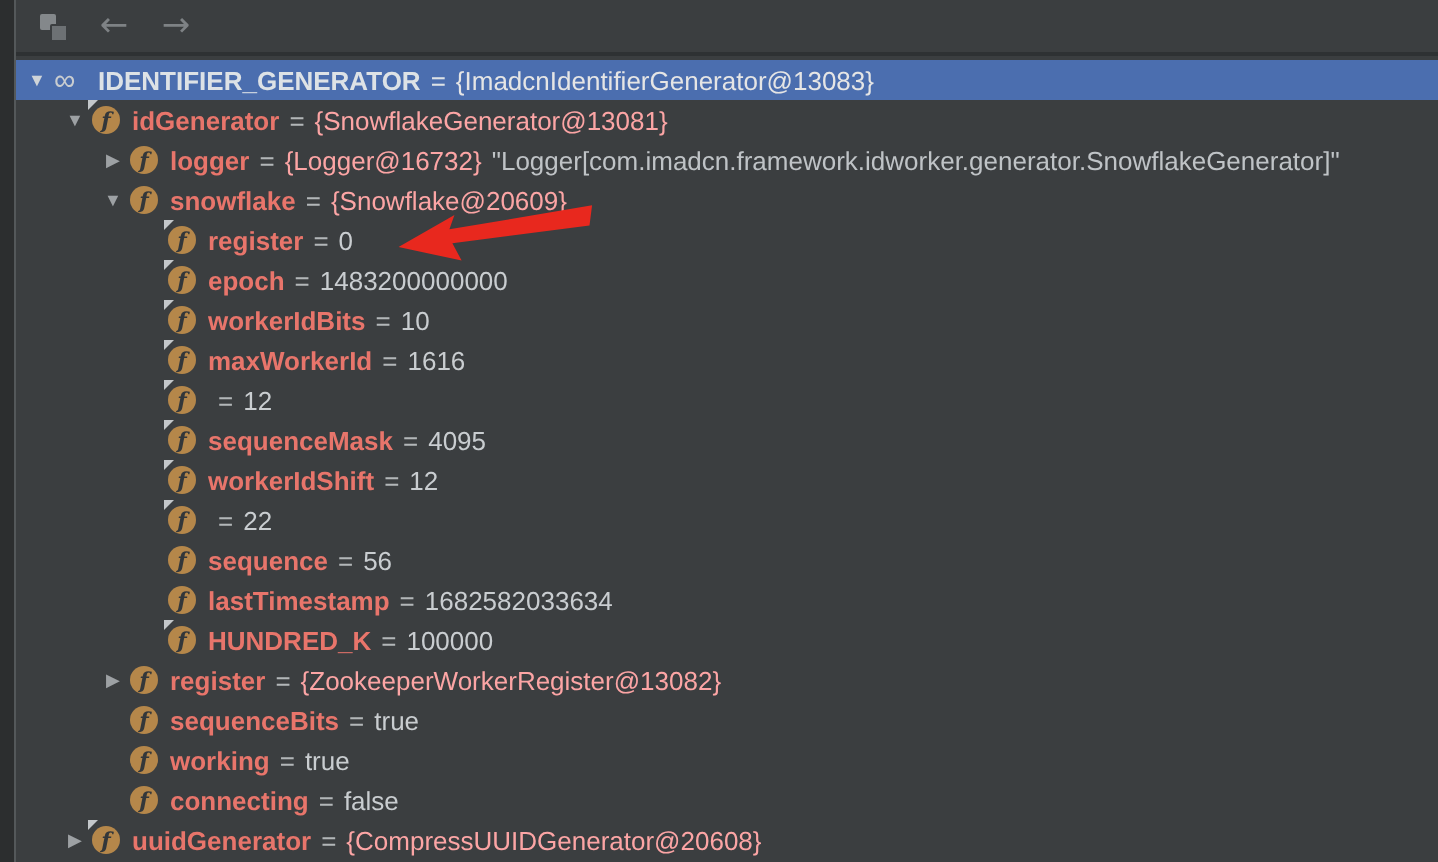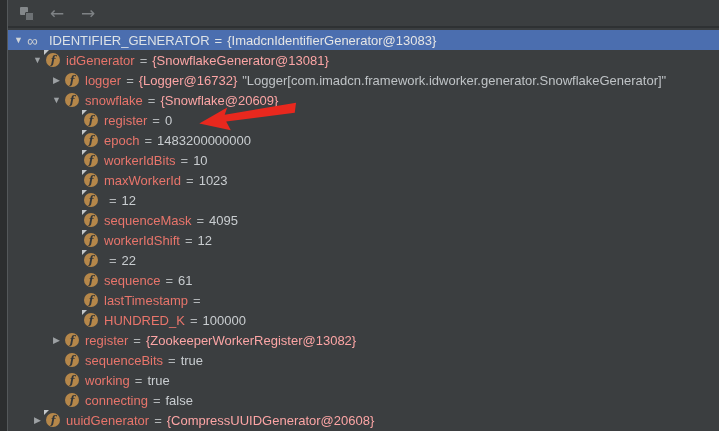--- a/index.html
+++ b/index.html
@@ -21,21 +21,21 @@
   .row.selected{background:#4b6eaf;margin-left:-0px;width:711px;}
   .toggle{display:inline-block;width:17px;text-align:center;font-size:9px;color:#9da1a4;flex:0 0 17px;}
   .row.selected .toggle{color:#cfd4d8;}
   .ficon{position:relative;width:14px;height:14px;flex:0 0 14px;margin-right:6px;}
   .ficon .circle{position:absolute;left:0;top:0;width:14px;height:14px;border-radius:50%;background:#b5874a;
     color:#33373a;font-size:11px;font-style:italic;font-weight:bold;display:flex;align-items:center;justify-content:center;
     font-family:"DejaVu Serif",serif;line-height:1;}
   .ficon .final-marker{position:absolute;left:-2px;top:-3px;width:0;height:0;
     border-left:5px solid #c3c7ca;border-bottom:5px solid transparent;}
   .watch{width:20px;flex:0 0 20px;margin-right:2px;font-size:15px;color:#c9cdd0;line-height:1;letter-spacing:-1px;}
-  .vname{font-weight:normal;color:#e8756b;}
+  .vname{font-weight:bold;color:#e8756b;}
   .row.selected .vname{color:#dde2e6;}
   .eq{color:#b2b6b8;margin:0 5px;}
   .row.selected .eq{color:#dde2e6;}
   .vref{color:#fca5a5;}
   .row.selected .vref{color:#e5e5e5;}
   .vprim{color:#c9cdd0;}
   .vstr{color:#bfc3c6;margin-left:5px;}
   #red-arrow{position:absolute;left:197px;top:103px;width:104px;height:30px;transform:rotate(-4deg);}
 </style>
 </head>
@@ -127,21 +127,21 @@
         <span class="vprim">10</span>
       </div>
       <div class="row" style="padding-left: 59px;">
         <span class="toggle"></span>
         <span class="ficon">
           <span class="circle">f</span>
           <span class="final-marker"></span>
         </span>
         <span class="vname">maxWorkerId</span>
         <span class="eq">=</span>
-        <span class="vprim">1023</span>
+        <span class="vprim">1616</span>
       </div>
       <div class="row" style="padding-left: 59px;">
         <span class="toggle"></span>
         <span class="ficon">
           <span class="circle">f</span>
           <span class="final-marker"></span>
         </span>
         <span class="eq">=</span>
         <span class="vprim">12</span>
       </div>
@@ -174,29 +174,30 @@
         <span class="eq">=</span>
         <span class="vprim">22</span>
       </div>
       <div class="row" style="padding-left: 59px;">
         <span class="toggle"></span>
         <span class="ficon">
           <span class="circle">f</span>
         </span>
         <span class="vname">sequence</span>
         <span class="eq">=</span>
-        <span class="vprim">61</span>
+        <span class="vprim">56</span>
       </div>
       <div class="row" style="padding-left: 59px;">
         <span class="toggle"></span>
         <span class="ficon">
           <span class="circle">f</span>
         </span>
         <span class="vname">lastTimestamp</span>
         <span class="eq">=</span>
+        <span class="vprim">1682582033634</span>
       </div>
       <div class="row" style="padding-left: 59px;">
         <span class="toggle"></span>
         <span class="ficon">
           <span class="circle">f</span>
           <span class="final-marker"></span>
         </span>
         <span class="vname">HUNDRED_K</span>
         <span class="eq">=</span>
         <span class="vprim">100000</span>

